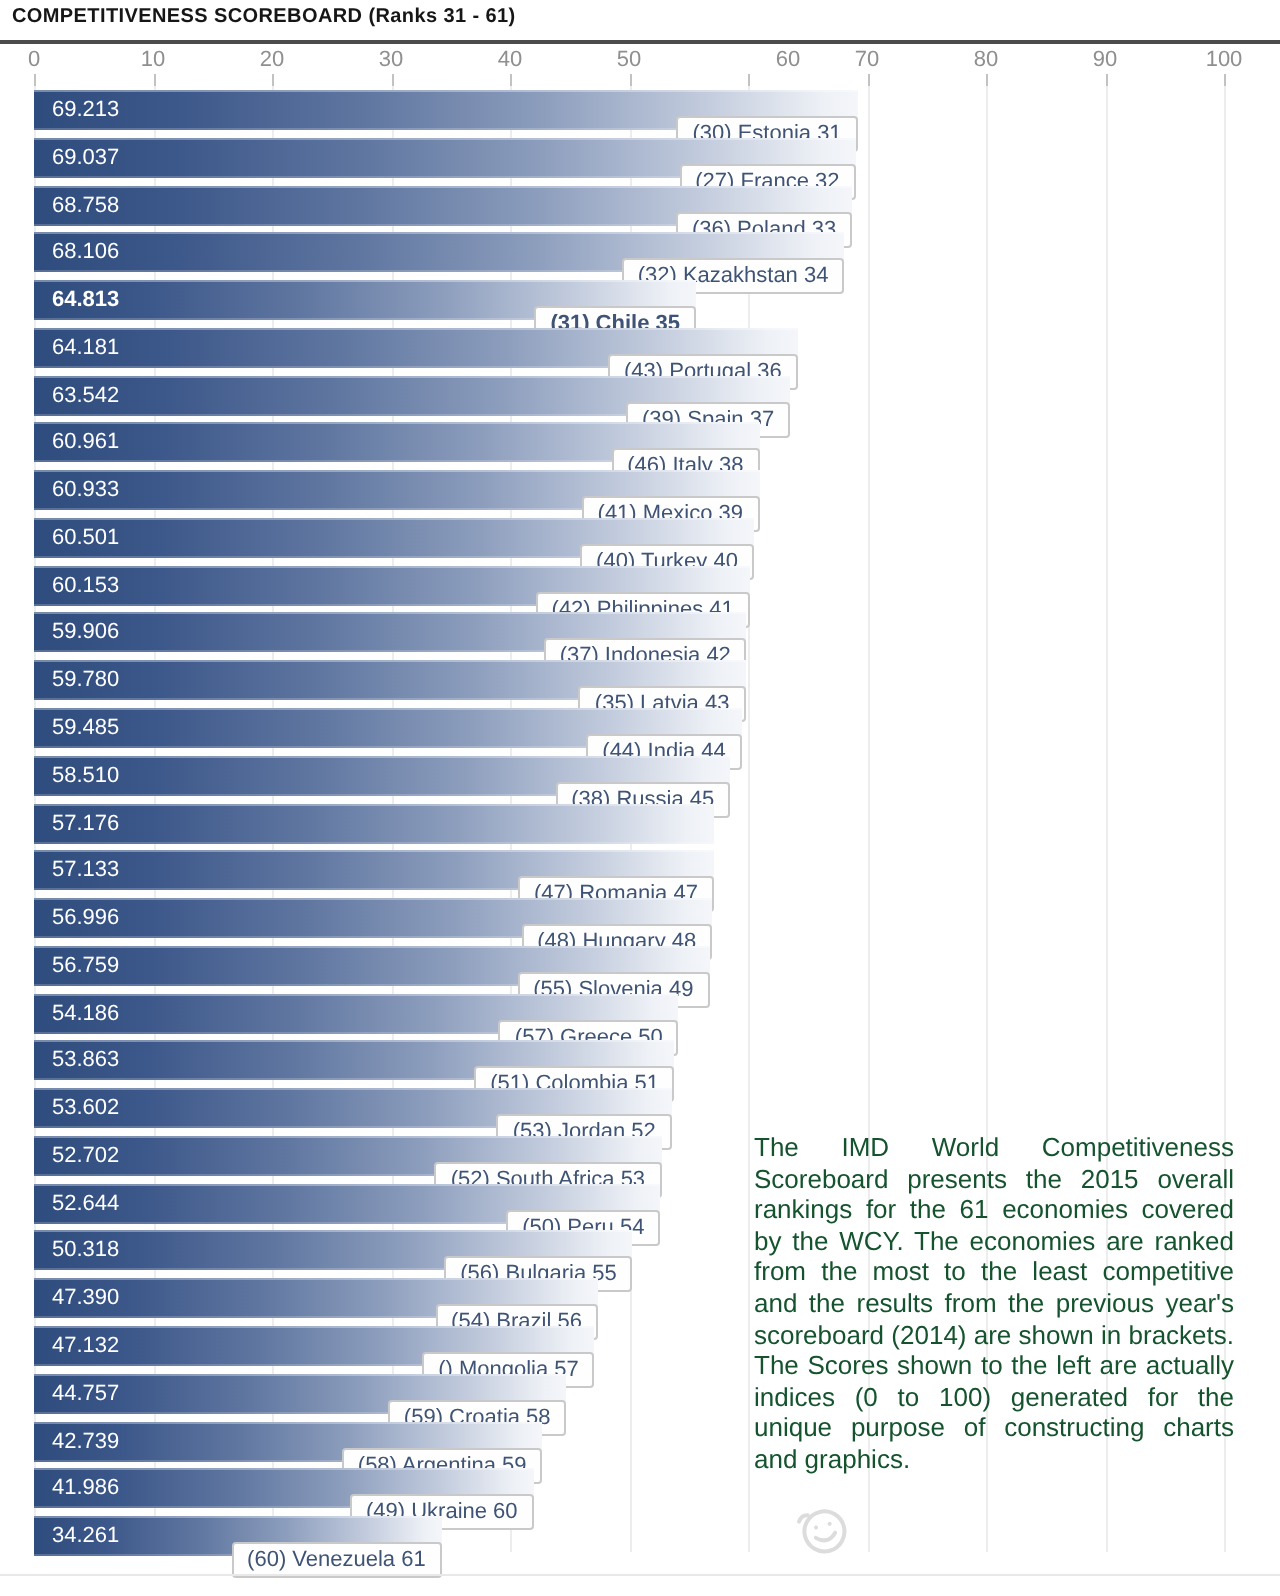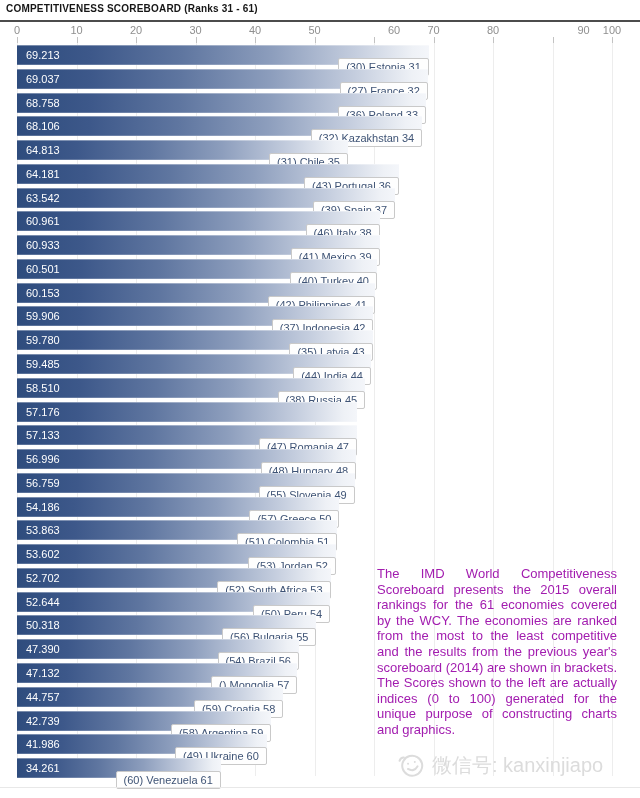--- a/index.html
+++ b/index.html
@@ -38,21 +38,21 @@
     position:absolute;left:9px;top:50%;transform:translateY(-50%);
     font-size:11px;color:#ffffff;white-space:nowrap;
   }
   .bar-tag{
     position:absolute;right:0;top:13px;height:16px;line-height:16px;
     background:#fefefe;border:1px solid #c9c9c9;border-radius:2px;
     padding:0 7px;font-size:11px;color:#3e5375;white-space:nowrap;
   }
   .description{
     position:absolute;left:377px;top:566px;width:240px;
-    font-size:13px;line-height:15.6px;text-align:justify;color:#a21caf;
+    font-size:13px;line-height:15.6px;text-align:justify;color:#14532d;
   }
   .watermark{
     position:absolute;left:396px;top:750px;
     display:flex;align-items:center;gap:6px;
     color:#dcdcdc;font-size:20px;white-space:nowrap;
   }
   .watermark svg{display:block;}
   .bottom-rule{
     position:absolute;left:0;top:787px;width:640px;height:1px;background:#e8e8e8;
   }
@@ -75,21 +75,21 @@
     <span class="axis-label" style="left: 255px;">40</span>
     <div class="tick" style="left: 255px;"></div>
     <span class="axis-label" style="left: 314.5px;">50</span>
     <div class="tick" style="left: 314.5px;"></div>
     <span class="axis-label" style="left: 394px;">60</span>
     <div class="tick" style="left: 374px;"></div>
     <span class="axis-label" style="left: 433.5px;">70</span>
     <div class="tick" style="left: 433.5px;"></div>
     <span class="axis-label" style="left: 493px;">80</span>
     <div class="tick" style="left: 493px;"></div>
-    <span class="axis-label" style="left: 552.5px; margin-left: 31px;">90</span>
+    <span class="axis-label" style="left: 552.5px;">90</span>
     <div class="tick" style="left: 552.5px;"></div>
     <span class="axis-label" style="left: 612px;">100</span>
     <div class="tick" style="left: 612px;"></div>
   </div>
 <div id="grid">
     <div class="gridline" style="left: 17px;"></div>
     <div class="gridline" style="left: 76.5px;"></div>
     <div class="gridline" style="left: 136px;"></div>
     <div class="gridline" style="left: 195.5px;"></div>
     <div class="gridline" style="left: 255px;"></div>
@@ -119,21 +119,21 @@
         <span class="bar-tag">(36) Poland 33</span>
       </div>
     </div>
     <div class="bar-row" style="top: 116.31px;">
       <div class="score-bar" style="width: 405.231px; height: 20px;">
         <span class="bar-score">68.106</span>
         <span class="bar-tag">(32) Kazakhstan 34</span>
       </div>
     </div>
     <div class="bar-row" style="top: 140.08px;">
-      <div class="score-bar" style="width: 331px; height: 20px;">
+      <div class="score-bar" style="width: 331px; height: 20px; font-weight: bold;">
         <span class="bar-score">64.813</span>
         <span class="bar-tag">(31) Chile 35</span>
       </div>
     </div>
     <div class="bar-row" style="top: 163.85px;">
       <div class="score-bar" style="width: 381.877px; height: 20px;">
         <span class="bar-score">64.181</span>
         <span class="bar-tag">(43) Portugal 36</span>
       </div>
     </div>
@@ -291,16 +291,15 @@
 <div class="description">The IMD World Competitiveness Scoreboard presents the 2015 overall rankings for the 61 economies covered by the WCY. The economies are ranked from the most to the least competitive and the results from the previous year's scoreboard (2014) are shown in brackets. The Scores shown to the left are actually indices (0 to 100) generated for the unique purpose of constructing charts and graphics.</div>
 
 <div class="watermark">
   <svg width="30" height="30" viewBox="0 0 30 30" fill="none" stroke="#dcdcdc" stroke-width="2" stroke-linecap="round" transform="rotate(-15)">
     <circle cx="16" cy="16" r="10"></circle>
     <circle cx="12.5" cy="13" r="1" fill="#dcdcdc" stroke="none"></circle>
     <circle cx="19.5" cy="13" r="1" fill="#dcdcdc" stroke="none"></circle>
     <path d="M11 18 q5 5 10 0"></path>
     <path d="M5 8 q2 -3 5 -2"></path>
   </svg>
-  <span>微信号: kanxinjiapo</span>
 </div>
 
 <div class="bottom-rule"></div>
 
 </body></html>

